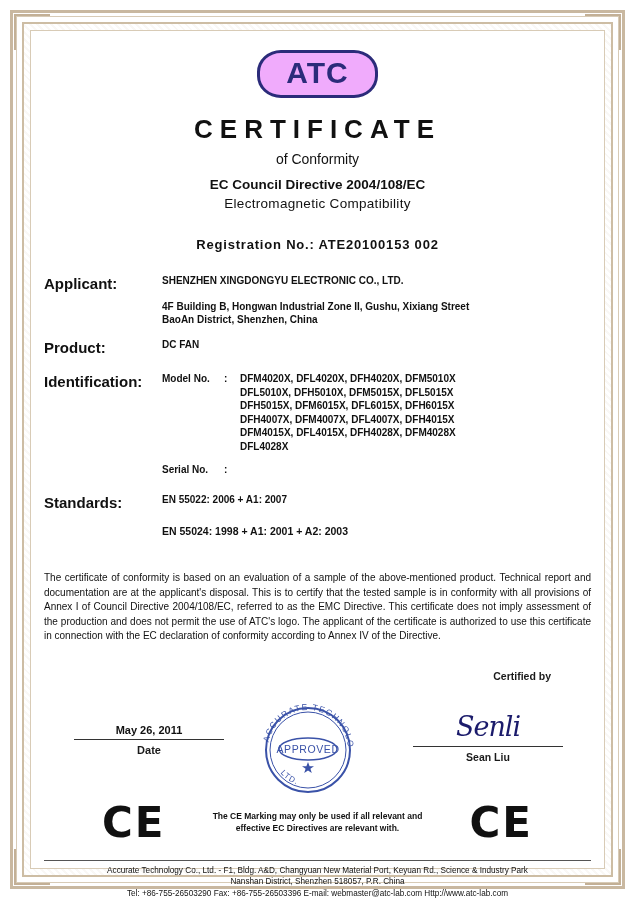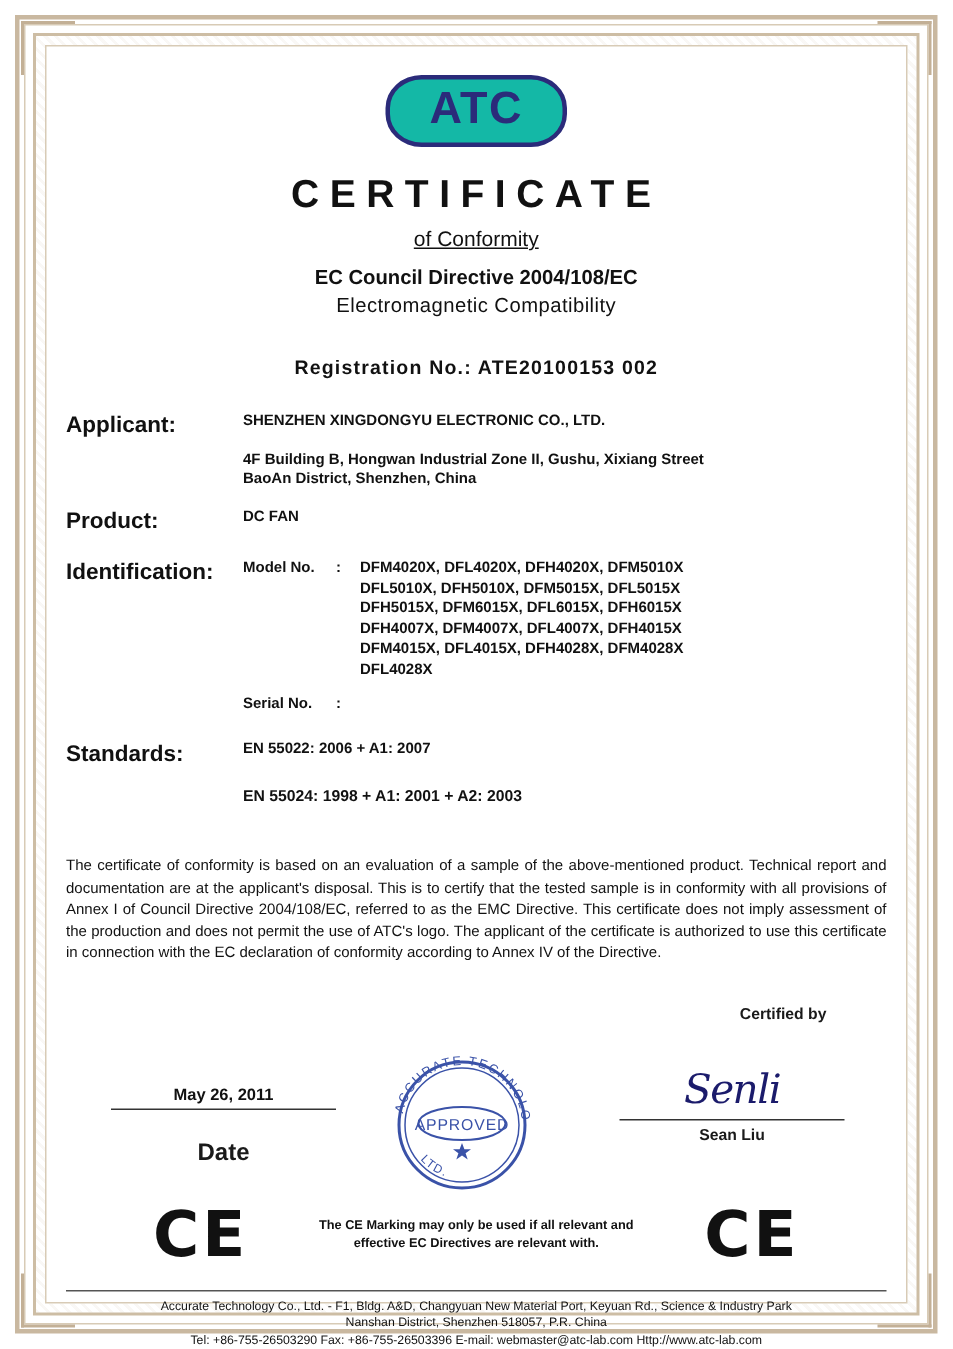--- a/index.html
+++ b/index.html
@@ -74,21 +74,21 @@
     height: 823px;
   }
 
   
   .logo-wrap {
     text-align: center;
     margin-top: 12px;
   }
   .logo {
     display: inline-block;
-    background: #14b8a6;
+    background: #f0abfc;
     border: 3px solid #2b2b7a;
     border-radius: 24px / 22px;
     padding: 3px 26px 5px 26px;
   }
   .logo-text {
     font-family: "Liberation Sans", sans-serif;
     font-size: 30px;
     font-weight: bold;
     letter-spacing: 1px;
     color: #2b2b7a;
@@ -101,21 +101,20 @@
     font-size: 26px;
     font-weight: bold;
     letter-spacing: 7px;
     color: #111;
   }
   .cert-sub {
     margin-top: 6px;
     text-align: center;
     font-size: 14px;
     color: #111;
-    text-decoration: underline;
   }
   .cert-dir {
     margin-top: 10px;
     text-align: center;
     font-size: 13.5px;
     font-weight: bold;
     color: #111;
   }
   .cert-emc {
     margin-top: 4px;
@@ -230,23 +229,23 @@
     font-size: 11px;
     font-weight: bold;
     color: #111;
     padding-bottom: 3px;
   }
   .date-rule {
     border-top: 1px solid #333;
     width: 150px;
   }
   .date-label {
-    font-size: 16px;
-    font-weight: bold;
-    padding-top: 20px;
+    font-size: 11px;
+    font-weight: bold;
+    padding-top: 4px;
   }
   .stamp {
     position: absolute;
     left: 210px;
     top: -14px;
     width: 108px;
     height: 108px;
   }
   .stamp svg { display: block; }
   .sign-block {

